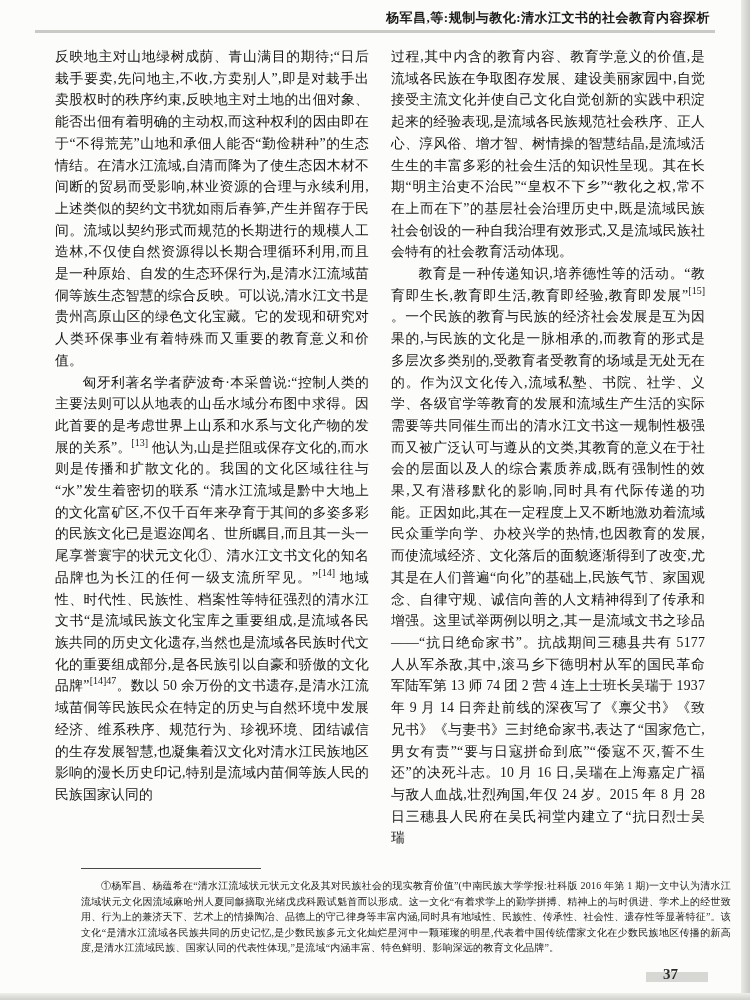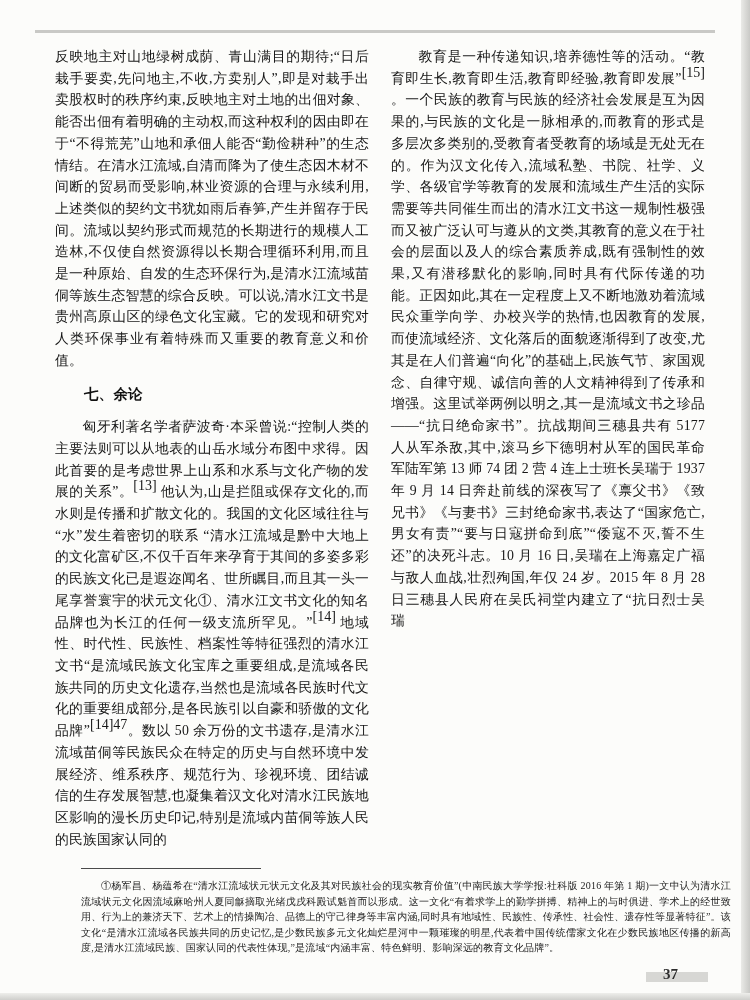--- a/index.html
+++ b/index.html
@@ -55,21 +55,21 @@
   .para { margin: 0; }
   .para.indent { text-indent: 2em; }
   .section-heading {
     font-size: 14.5px;
     font-weight: bold;
     margin: 12px 0 11px 0;
     text-indent: 2em;
     color: #111;
   }
   sup.cite {
-    font-size: 14px;
+    font-size: 10px;
     line-height: 0;
     vertical-align: 6px;
     letter-spacing: 0;
   }
   .footnote {
     margin-top: 6px;
     width: 650px;
     margin-left: 26px;
   }
   .fn-rule {
@@ -118,33 +118,34 @@
     width: 100%;
     height: 7px;
     background: linear-gradient(to bottom, #eeeeeb, #cfcfcc);
   }
 </style>
 </head>
 <body>
 
 <div class="page">
 
+  <div class="running-head">杨军昌,等:规制与教化:清水江文书的社会教育内容探析</div>
 
   <div class="head-rule"></div>
 
   <div class="content">
     <div class="columns">
 
       <div class="col">
         <p class="para"><span>反映地主对山地绿树成荫、青山满目的期待;“日后栽手要卖,先问地主,不收,方卖别人”,即是对栽手出卖股权时的秩序约束,反映地主对土地的出佃对象、能否出佃有着明确的主动权,而这种权利的因由即在于“不得荒芜”山地和承佃人能否“勤俭耕种”的生态情结。在清水江流域,自清而降为了使生态因木材不间断的贸易而受影响,林业资源的合理与永续利用,上述类似的契约文书犹如雨后春笋,产生并留存于民间。流域以契约形式而规范的长期进行的规模人工造林,不仅使自然资源得以长期合理循环利用,而且是一种原始、自发的生态环保行为,是清水江流域苗侗等族生态智慧的综合反映。可以说,清水江文书是贵州高原山区的绿色文化宝藏。它的发现和研究对人类环保事业有着特殊而又重要的教育意义和价值。</span></p>
-        <h3 class="section-heading">七、余论</h3>
         <p class="para indent"><span>匈牙利著名学者萨波奇·本采曾说:“控制人类的主要法则可以从地表的山岳水域分布图中求得。因此首要的是考虑世界上山系和水系与文化产物的发展的关系”。</span><sup class="cite">[13]</sup><span> 他认为,山是拦阻或保存文化的,而水则是传播和扩散文化的。我国的文化区域往往与“水”发生着密切的联系 “清水江流域是黔中大地上的文化富矿区,不仅千百年来孕育于其间的多姿多彩的民族文化已是遐迩闻名、世所瞩目,而且其一头一尾享誉寰宇的状元文化①、清水江文书文化的知名品牌也为长江的任何一级支流所罕见。”</span><sup class="cite">[14]</sup><span> 地域性、时代性、民族性、档案性等特征强烈的清水江文书“是流域民族文化宝库之重要组成,是流域各民族共同的历史文化遗存,当然也是流域各民族时代文化的重要组成部分,是各民族引以自豪和骄傲的文化品牌”</span><sup class="cite">[14]47</sup><span>。数以 50 余万份的文书遗存,是清水江流域苗侗等民族民众在特定的历史与自然环境中发展经济、维系秩序、规范行为、珍视环境、团结诚信的生存发展智慧,也凝集着汉文化对清水江民族地区影响的漫长历史印记,特别是流域内苗侗等族人民的民族国家认同的</span></p>
       </div>
 
       <div class="col">
+        <p class="para"><span>过程,其中内含的教育内容、教育学意义的价值,是流域各民族在争取图存发展、建设美丽家园中,自觉接受主流文化并使自己文化自觉创新的实践中积淀起来的经验表现,是流域各民族规范社会秩序、正人心、淳风俗、增才智、树情操的智慧结晶,是流域活生生的丰富多彩的社会生活的知识性呈现。其在长期“明主治吏不治民”“皇权不下乡”“教化之权,常不在上而在下”的基层社会治理历史中,既是流域民族社会创设的一种自我治理有效形式,又是流域民族社会特有的社会教育活动体现。</span></p>
         <p class="para indent"><span>教育是一种传递知识,培养德性等的活动。“教育即生长,教育即生活,教育即经验,教育即发展”</span><sup class="cite">[15]</sup><span> 。一个民族的教育与民族的经济社会发展是互为因果的,与民族的文化是一脉相承的,而教育的形式是多层次多类别的,受教育者受教育的场域是无处无在的。作为汉文化传入,流域私塾、书院、社学、义学、各级官学等教育的发展和流域生产生活的实际需要等共同催生而出的清水江文书这一规制性极强而又被广泛认可与遵从的文类,其教育的意义在于社会的层面以及人的综合素质养成,既有强制性的效果,又有潜移默化的影响,同时具有代际传递的功能。正因如此,其在一定程度上又不断地激劝着流域民众重学向学、办校兴学的热情,也因教育的发展,而使流域经济、文化落后的面貌逐渐得到了改变,尤其是在人们普遍“向化”的基础上,民族气节、家国观念、自律守规、诚信向善的人文精神得到了传承和增强。这里试举两例以明之,其一是流域文书之珍品——“抗日绝命家书”。抗战期间三穗县共有 5177 人从军杀敌,其中,滚马乡下德明村从军的国民革命军陆军第 13 师 74 团 2 营 4 连上士班长吴瑞于 1937 年 9 月 14 日奔赴前线的深夜写了《禀父书》《致兄书》《与妻书》三封绝命家书,表达了“国家危亡,男女有责”“要与日寇拼命到底”“倭寇不灭,誓不生还”的决死斗志。10 月 16 日,吴瑞在上海嘉定广福与敌人血战,壮烈殉国,年仅 24 岁。2015 年 8 月 28 日三穗县人民府在吴氏祠堂内建立了“抗日烈士吴瑞</span></p>
       </div>
 
     </div>
 
     <div class="footnote">
       <div class="fn-rule"></div>
       <p class="fn-text">①杨军昌、杨蕴希在“清水江流域状元状元文化及其对民族社会的现实教育价值”(中南民族大学学报:社科版 2016 年第 1 期)一文中认为清水江流域状元文化因流域麻哈州人夏同龢摘取光绪戊戌科殿试魁首而以形成。这一文化“有着求学上的勤学拼搏、精神上的与时俱进、学术上的经世致用、行为上的兼济天下、艺术上的情操陶冶、品德上的守己律身等丰富内涵,同时具有地域性、民族性、传承性、社会性、遗存性等显著特征”。该文化“是清水江流域各民族共同的历史记忆,是少数民族多元文化灿烂星河中一颗璀璨的明星,代表着中国传统儒家文化在少数民族地区传播的新高度,是清水江流域民族、国家认同的代表性体现,”是流域“内涵丰富、特色鲜明、影响深远的教育文化品牌”。</p>
     </div>
   </div>

